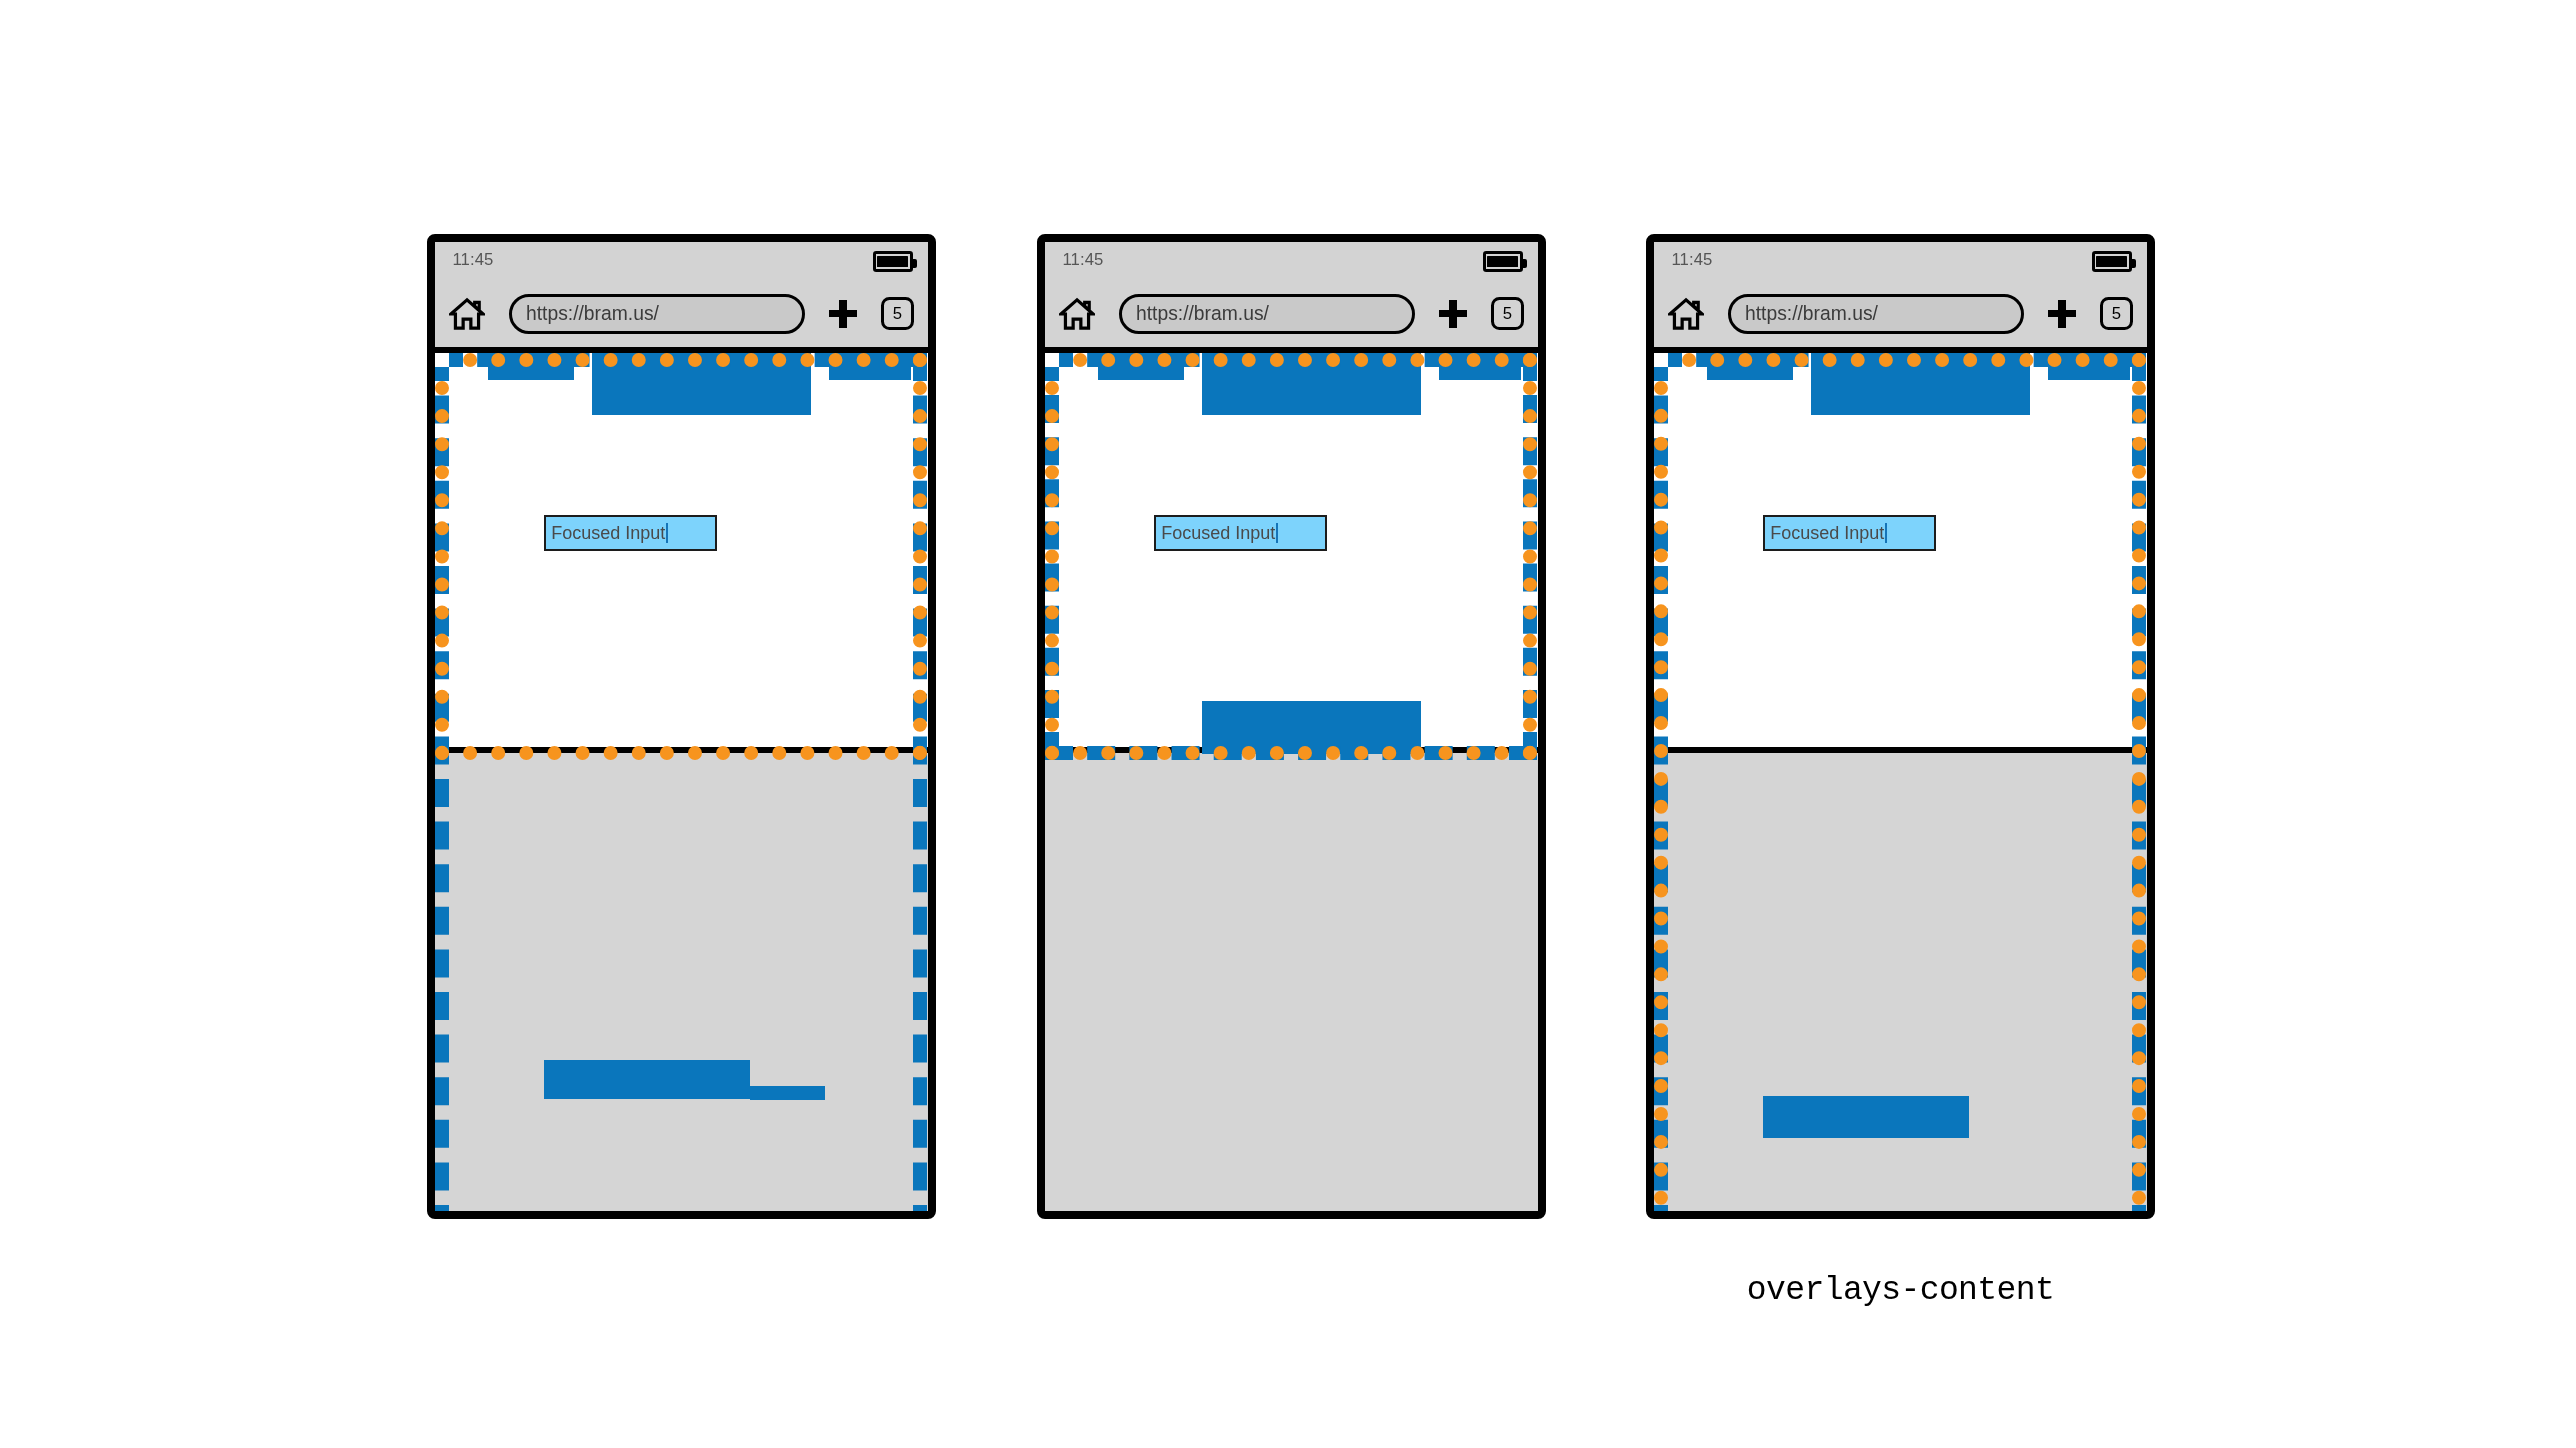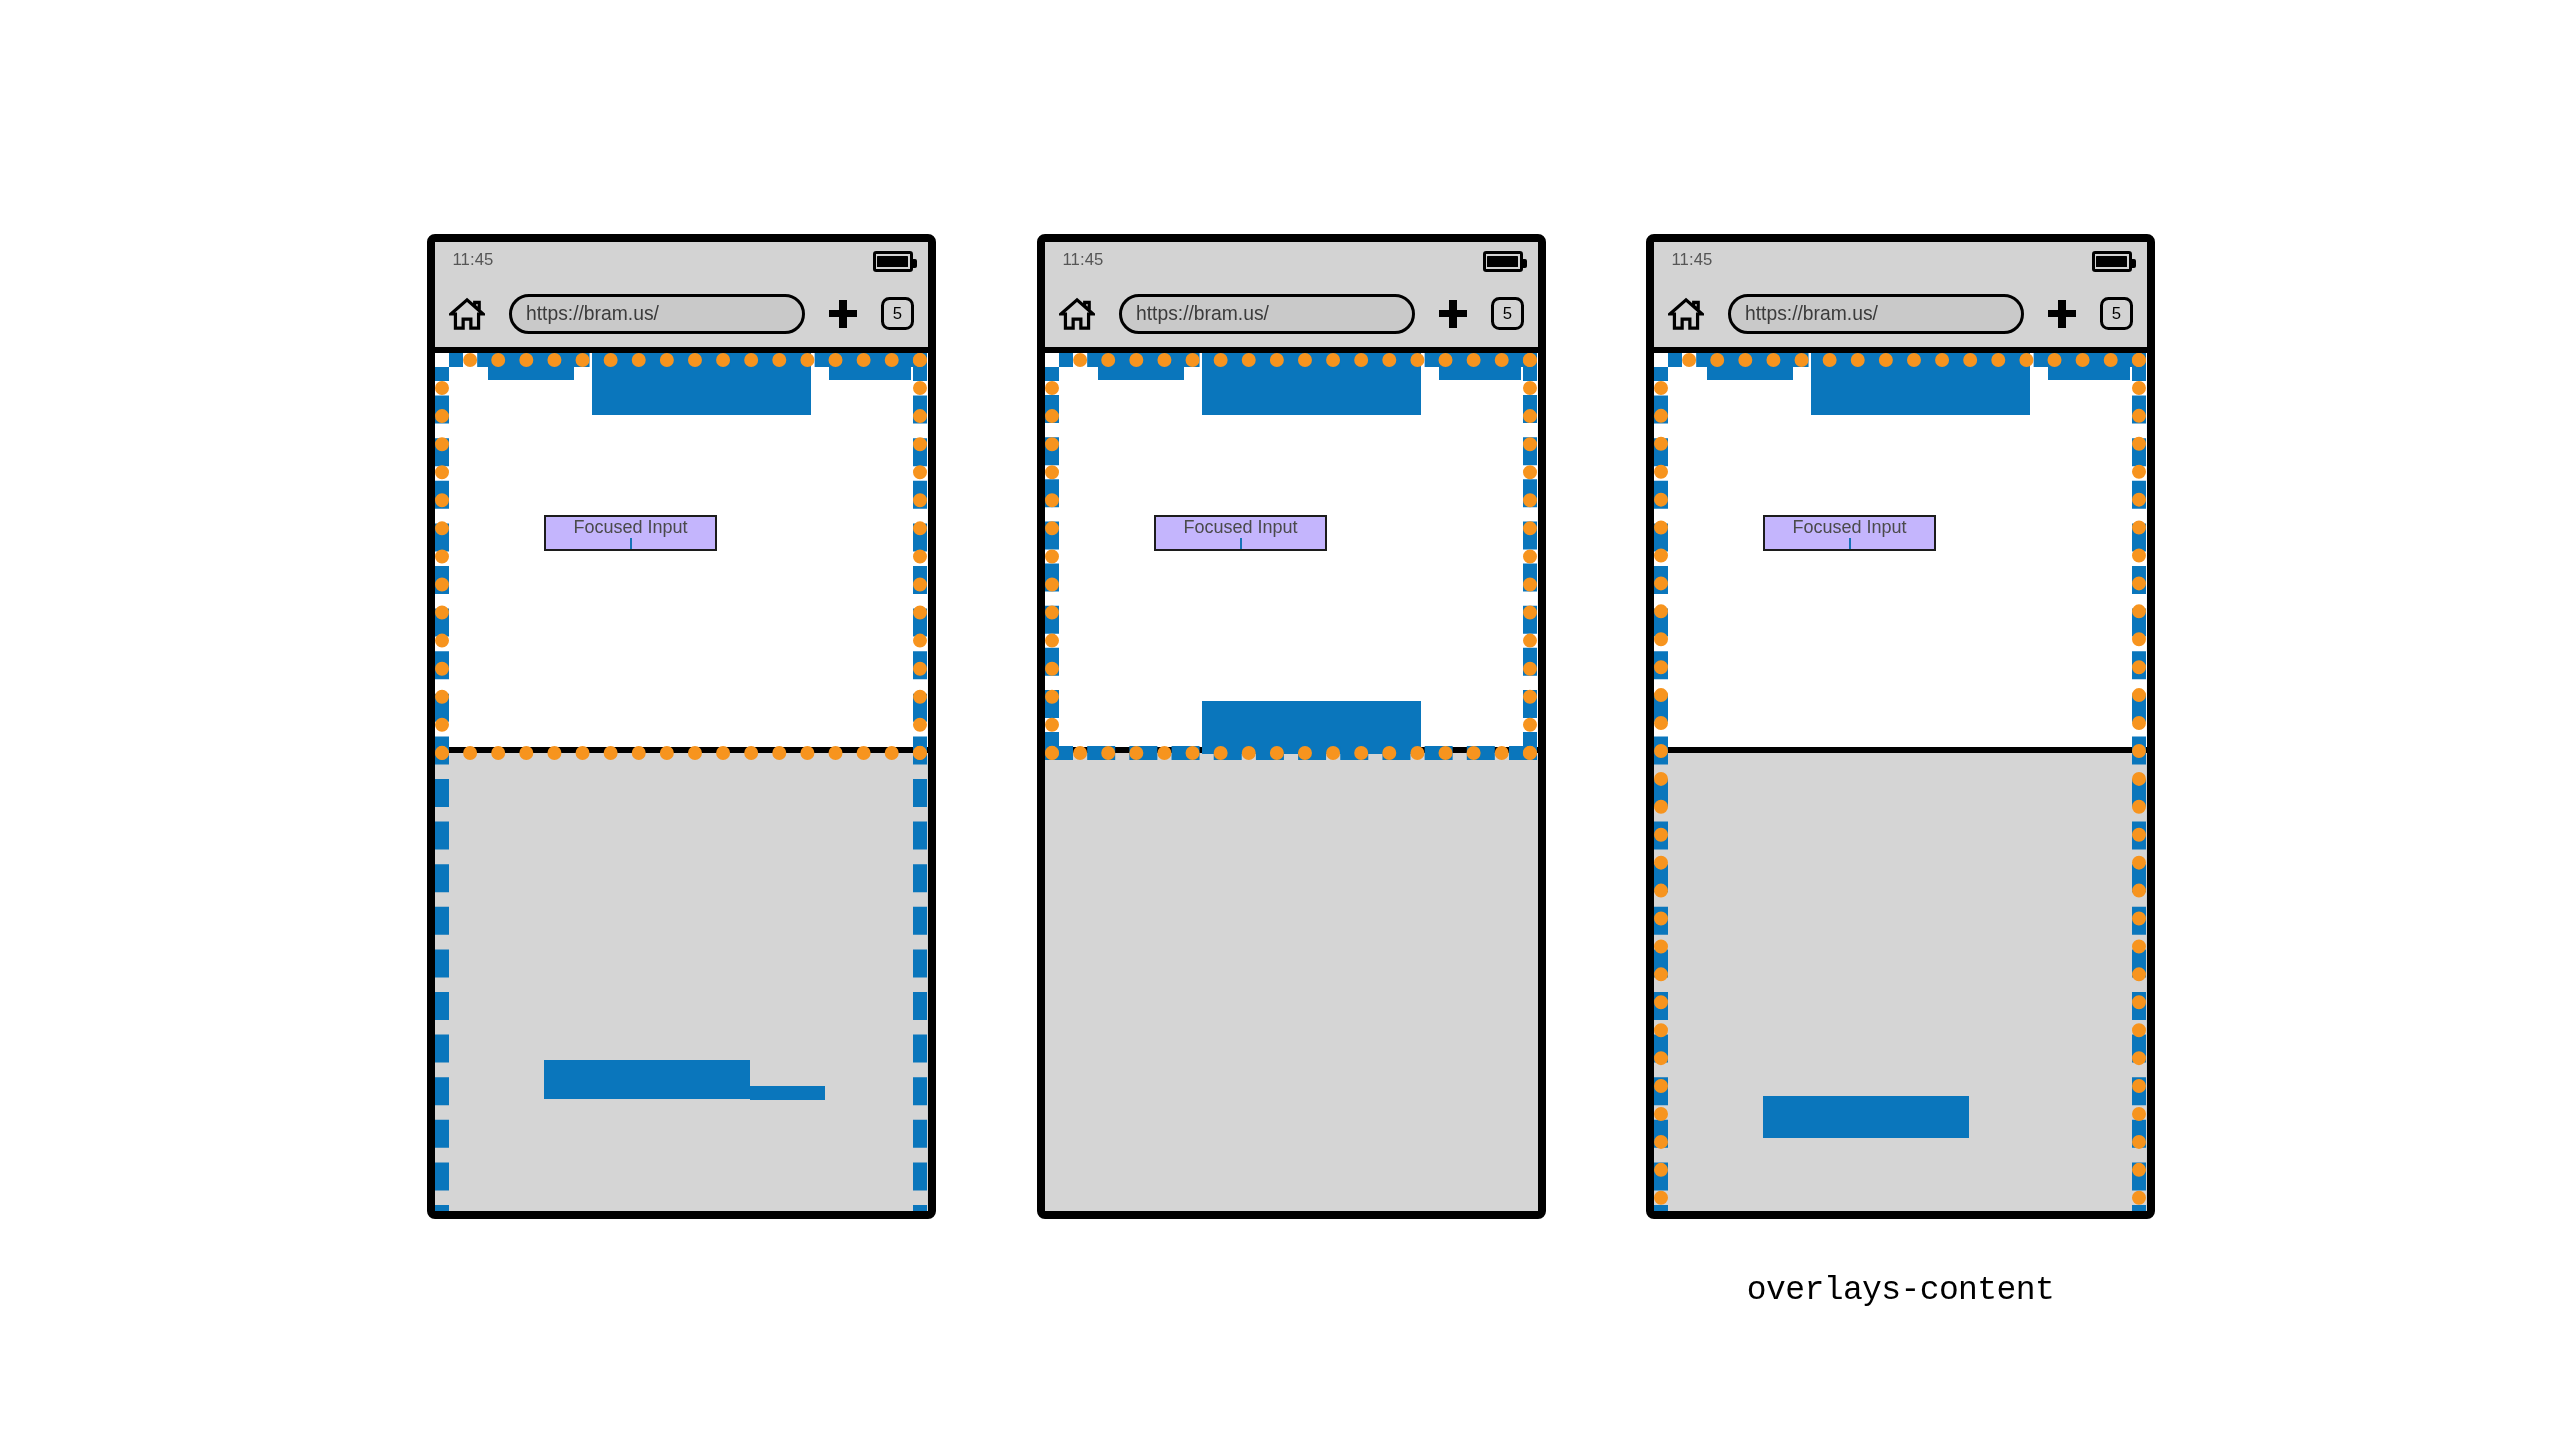--- a/index.html
+++ b/index.html
@@ -143,26 +143,25 @@
     bottom: 0;
     background: #d5d5d5;
   }
 
   
   .blk { position: absolute; background: #0a76bc; }
 
   .input-box {
     position: absolute;
     border: 2.6px solid #1c1c1c;
-    background: #c4b5fd;
+    background: #7dd3fc;
     display: flex;
     align-items: center;
     padding: 0 5.2px;
     white-space: nowrap;
-    flex-direction: column;
   }
   .input-text { font-size: 18px; color: #4a4a4a; }
   .caret {
     display: inline-block;
     width: 2.6px; height: 20.6px;
     background: #1574b8;
     margin-left: 0.6px;
     vertical-align: middle;
   }
 

